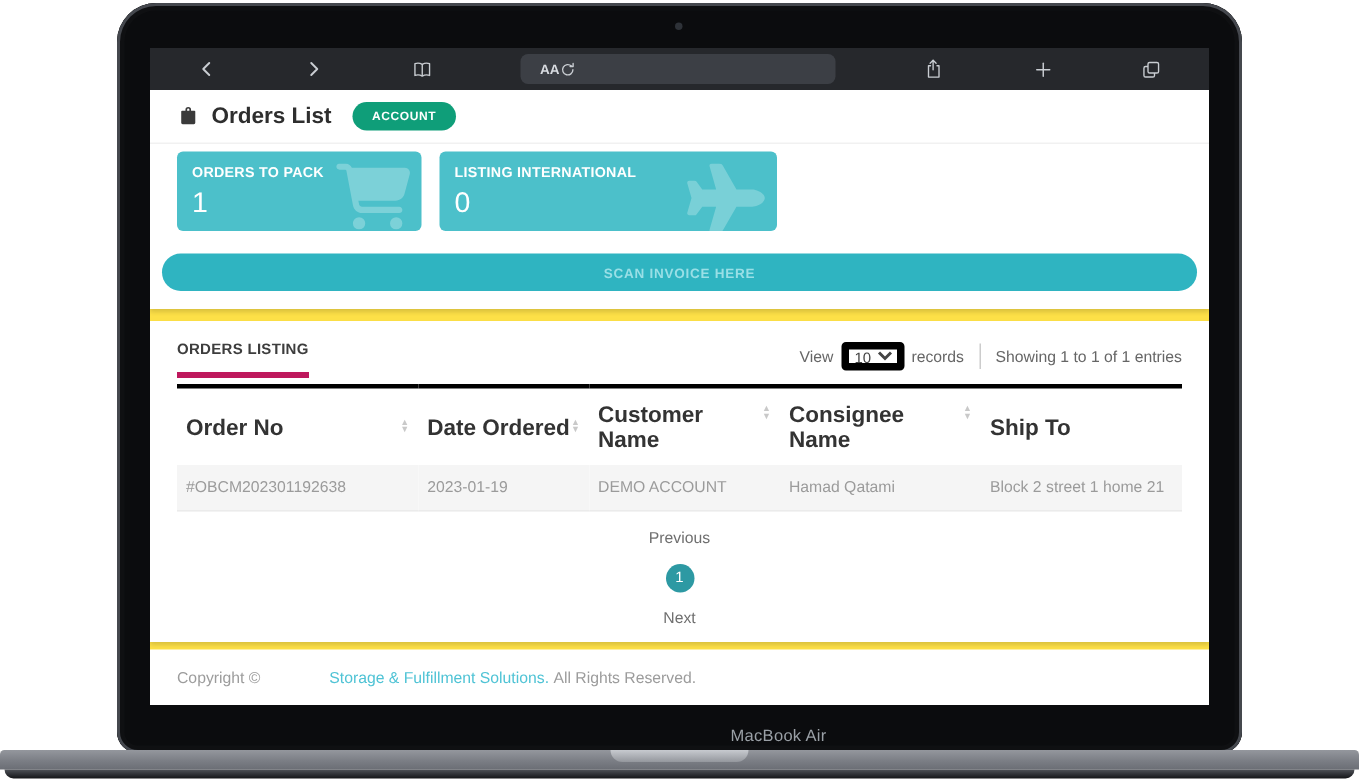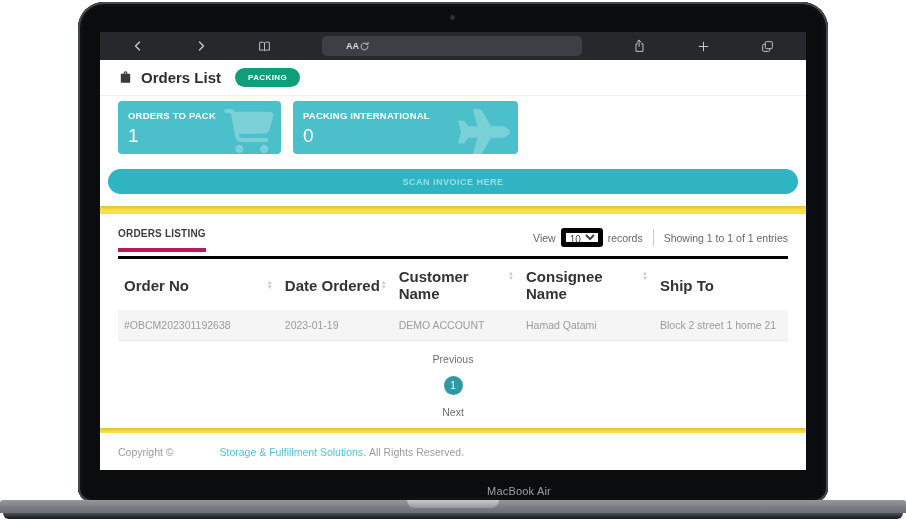--- a/index.html
+++ b/index.html
@@ -42,22 +42,22 @@
   
   .screen { position:absolute; left:100px; top:32px; width:706px; height:438px; overflow:hidden; background:#eaeaea; }
 
   
   .toolbar {
     height:28px; background:#26282c; display:flex; align-items:center;
     justify-content:space-between; padding:0 32px;
   }
   .tb-icon { display:flex; align-items:center; justify-content:center; cursor:default; }
   .url-bar {
-    width:260px; height:20px; background:#3c3f45; border-radius:5px;
-    display:flex; align-items:center; padding:0 24px;
+    width:210px; height:20px; background:#3c3f45; border-radius:5px;
+    display:flex; align-items:center; padding:0 13px;
   }
   .aa { font-size:9px; font-weight:700; color:#d8dbe0; }
   .url-center { flex:1; display:flex; align-items:center; justify-content:center; gap:4px; }
   .url-text { font-size:9px; color:#e7e9ec; font-weight:600; letter-spacing:.1px; }
 
   
   .page { height:410px; background:#fde047; overflow:hidden; }
   .top-block { background:#fff; box-shadow:0 2px 3px rgba(0,0,0,.14); }
 
   .app-header { height:36px; display:flex; align-items:center; padding:0 18px; border-bottom:1px solid #f1f1f1; }
@@ -189,35 +189,35 @@
     <div class="page">
 
       <div class="top-block">
         <div class="app-header">
           <span class="tb-icon">
             <svg width="15" height="15" viewBox="0 0 24 24" fill="#3a3a3a">
                 <path d="M9 6V5a3 3 0 0 1 6 0v1h3.5a1 1 0 0 1 1 1v12a1.5 1.5 0 0 1-1.5 1.5H6A1.5 1.5 0 0 1 4.5 19V7a1 1 0 0 1 1-1H9zm1.8 0h2.4V5a1.2 1.2 0 0 0-2.4 0v1z"></path>
               </svg>
           </span>
           <span class="app-title">Orders List</span>
-          <button class="logout-btn">PACKING</button>
+          <button class="logout-btn">ACCOUNT</button>
         </div>
 
         <div class="cards">
           <div class="card c1">
             <div class="card-label">ORDERS TO PACK</div>
             <div class="card-value">1</div>
             <span class="card-icon">
               <svg width="52" height="44" viewBox="0 0 576 512" fill="rgba(255,255,255,0.27)">
                   <path d="M0 24C0 10.7 10.7 0 24 0H69.5c22 0 41.5 12.8 50.6 32h411c26.3 0 45.5 25 38.6 50.4l-41 152.3c-8.5 31.4-37 53.3-69.5 53.3H170.7l5.4 28.5c2.2 11.3 12.1 19.5 23.6 19.5H488c13.3 0 24 10.7 24 24s-10.7 24-24 24H199.7c-34.6 0-64.3-24.6-70.7-58.5L77.4 54.5c-.7-3.8-4-6.5-7.9-6.5H24C10.7 48 0 37.3 0 24zM128 464a48 48 0 1 1 96 0 48 48 0 1 1-96 0zm336-48a48 48 0 1 1 0 96 48 48 0 1 1 0-96z"></path>
                 </svg>
             </span>
           </div>
           <div class="card c2">
-            <div class="card-label">PACKING INTERNATIONAL</div>
+            <div class="card-label">LISTING INTERNATIONAL</div>
             <div class="card-value">0</div>
             <span class="card-icon">
               <svg width="56" height="46" viewBox="0 0 576 512" fill="rgba(255,255,255,0.25)">
                   <path d="M482.3 192c34.2 0 93.7 29 93.7 64 0 36-59.5 64-93.7 64l-116.6 0L265.2 495.9c-5.7 10-16.3 16.1-27.8 16.1l-56.2 0c-10.6 0-18.3-10.2-15.4-20.4l49-171.6L112 320 68.8 377.6c-3 4-7.8 6.4-12.8 6.4l-42 0c-7.8 0-14-6.3-14-14 0-1.3 .2-2.6 .5-3.9L32 256 .5 145.9c-.4-1.3-.5-2.6-.5-3.9 0-7.8 6.3-14 14-14l42 0c5 0 9.8 2.4 12.8 6.4L112 192l102.9 0-49-171.6C162.9 10.2 170.6 0 181.2 0l56.2 0c11.5 0 22.1 6.2 27.8 16.1L365.7 192l116.6 0z"></path>
                 </svg>
             </span>
           </div>
         </div>
 
         <div class="scan-wrap">

